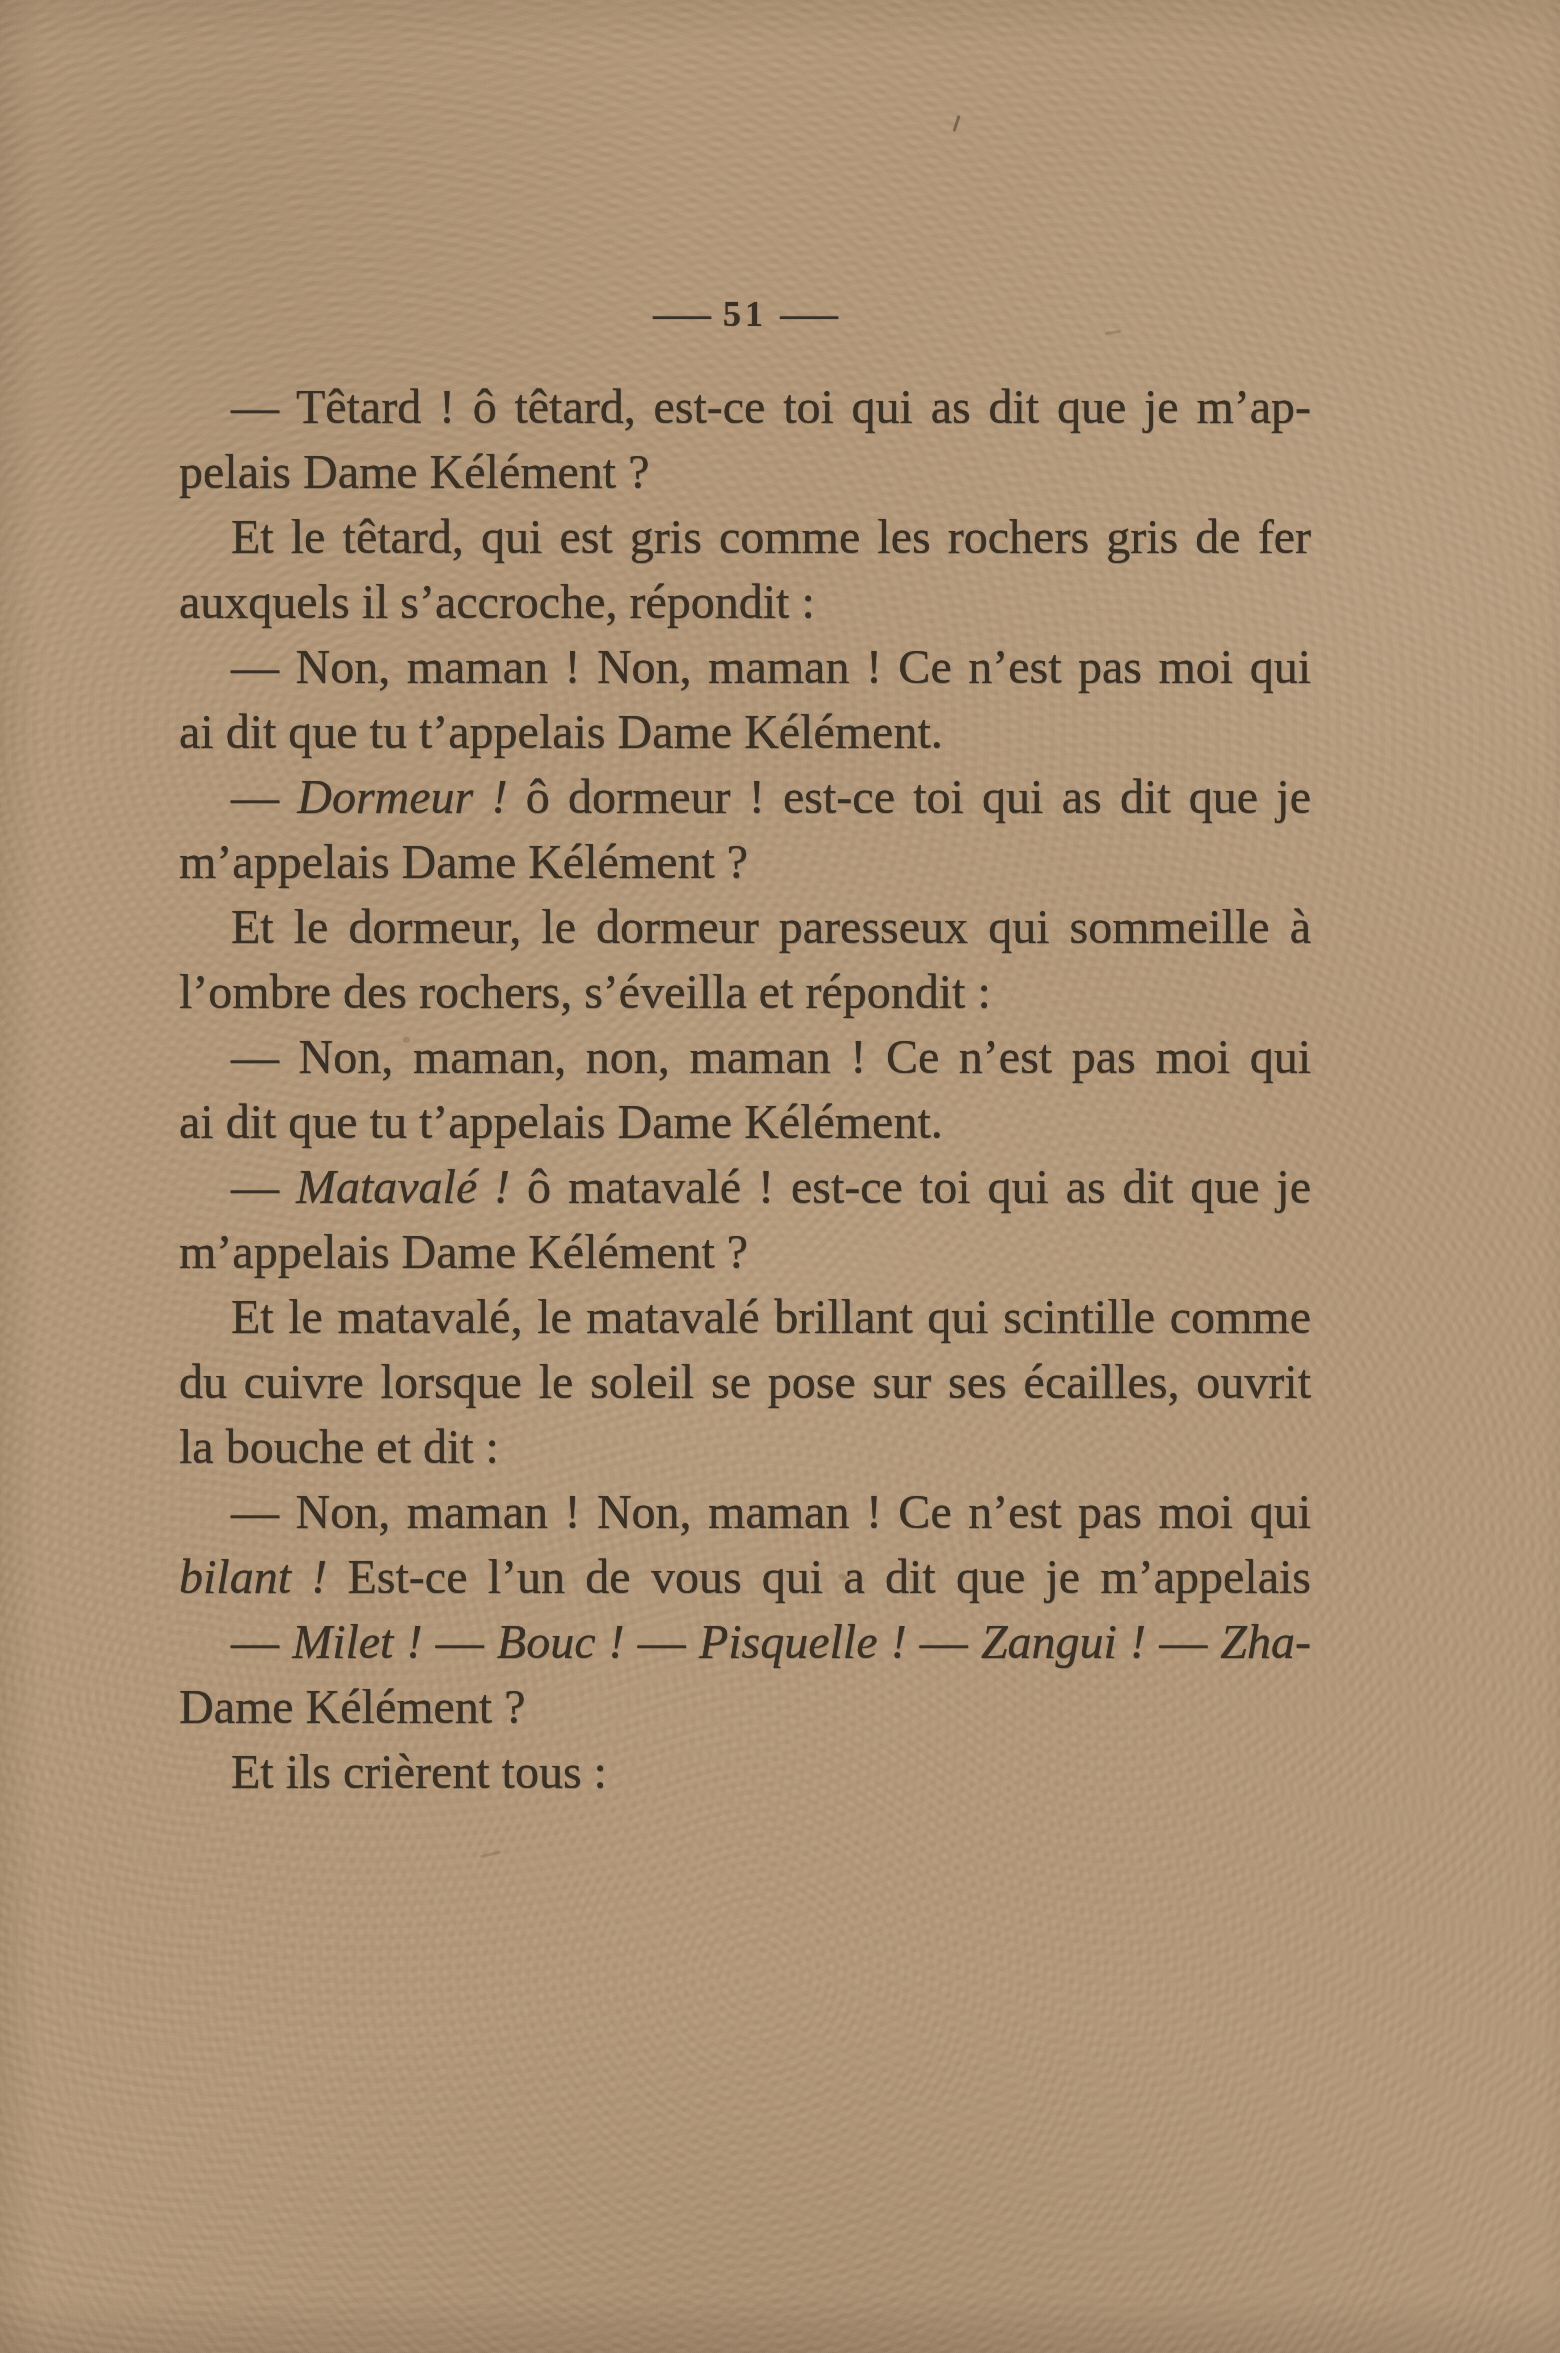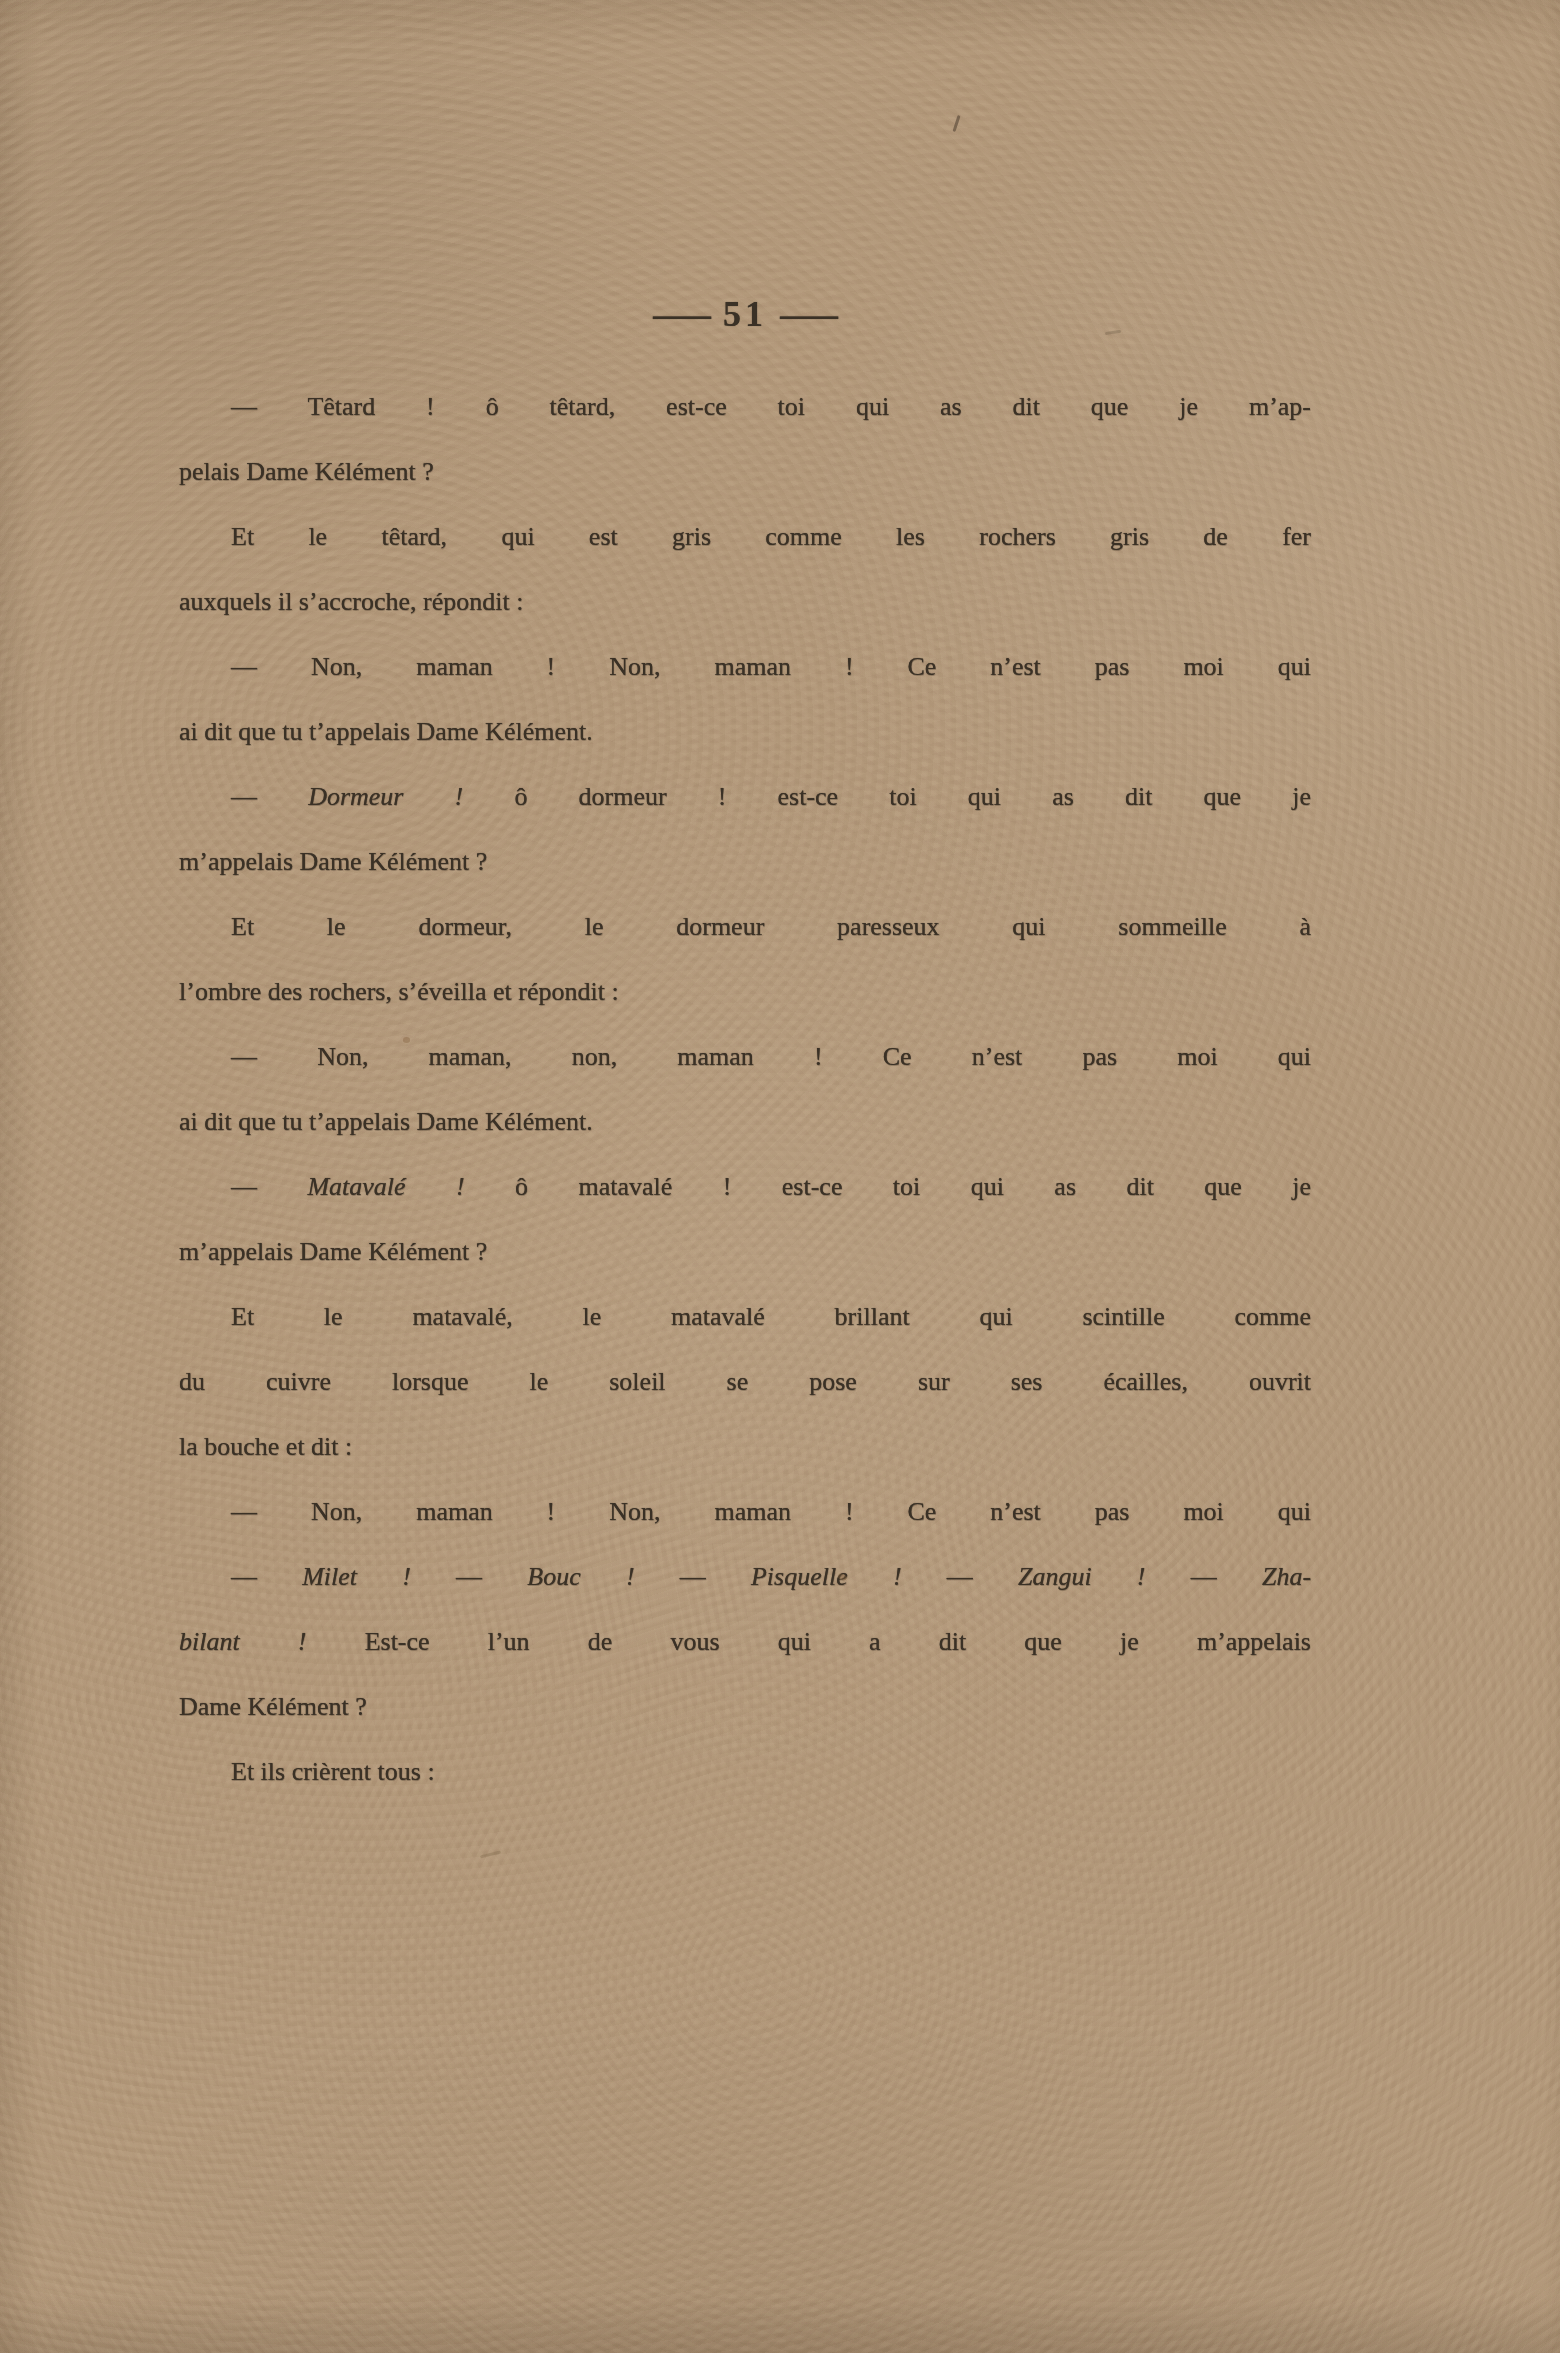--- a/index.html
+++ b/index.html
@@ -36,21 +36,21 @@
     font-size:36px; font-weight:bold;
     color:#3a3126;
     text-shadow:0 0 0.8px rgba(58,47,35,.85);
   }
   .folio .dash { display:inline-block; transform:scaleX(1.6); margin:0 23.6px; }
   .folio .num  { letter-spacing:3.9px; }
 
   .text-block {
     position:absolute; left:179px; top:374px; width:1132px;
     font-family:"Liberation Serif","DejaVu Serif",serif;
-    font-size:26px;
+    font-size:48px;
     line-height:65px;
     color:#3a3126;
     text-shadow:0 0 0.9px rgba(58,47,35,.9), 0.5px 0.5px 0 rgba(58,47,35,.25);
   }
   .line { min-height:65px; text-align:left; }
   .line.just { text-align:justify; text-align-last:justify; }
   .line.indent { text-indent:52px; }
   .line em { }
 
   .speck { position:absolute; pointer-events:none; }
@@ -82,22 +82,22 @@
       <div class="line indent just"><span>Et le dormeur, le dormeur paresseux qui sommeille à</span></div>
       <div class="line"><span>l’ombre des rochers, s’éveilla et répondit :</span></div>
       <div class="line indent just"><span>— Non, maman, non, maman ! Ce n’est pas moi qui</span></div>
       <div class="line"><span>ai dit que tu t’appelais Dame Kélément.</span></div>
       <div class="line indent just"><span>— </span><em>Matavalé !</em><span> ô matavalé ! est-ce toi qui as dit que je</span></div>
       <div class="line"><span>m’appelais Dame Kélément ?</span></div>
       <div class="line indent just"><span>Et le matavalé, le matavalé brillant qui scintille comme</span></div>
       <div class="line just"><span>du cuivre lorsque le soleil se pose sur ses écailles, ouvrit</span></div>
       <div class="line"><span>la bouche et dit :</span></div>
       <div class="line indent just"><span>— Non, maman ! Non, maman ! Ce n’est pas moi qui</span></div>
+      <div class="line just"><em>bilant !</em><span> Est-ce l’un de vous qui a dit que je m’appelais</span></div>
       <div class="line indent just"><span>— </span><em>Milet !</em><span> — </span><em>Bouc !</em><span> — </span><em>Pisquelle !</em><span> — </span><em>Zangui !</em><span> — </span><em>Zha-</em></div>
-      <div class="line just"><em>bilant !</em><span> Est-ce l’un de vous qui a dit que je m’appelais</span></div>
       <div class="line"><span>Dame Kélément ?</span></div>
       <div class="line indent"><span>Et ils crièrent tous :</span></div>
     </div>
 
   <div class="speck speck-1"></div>
   <div class="speck speck-2"></div>
   <div class="speck speck-3"></div>
   <div class="speck speck-4"></div>
   <div class="speck speck-5"></div>
 </div>

